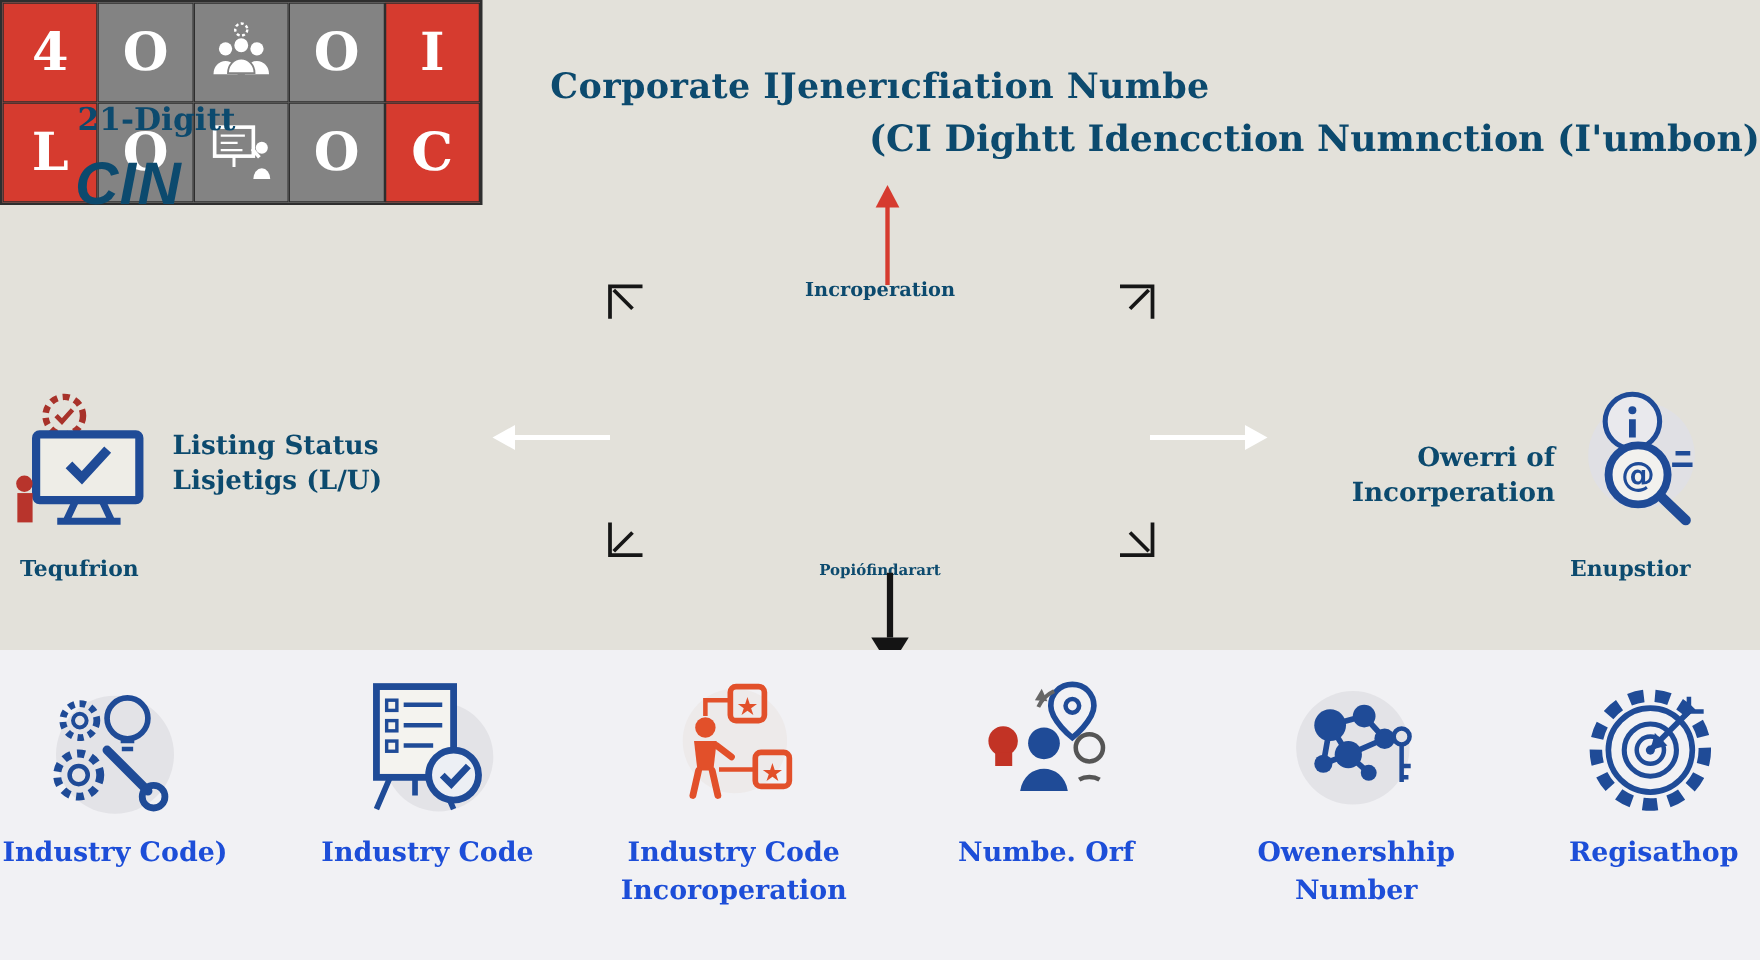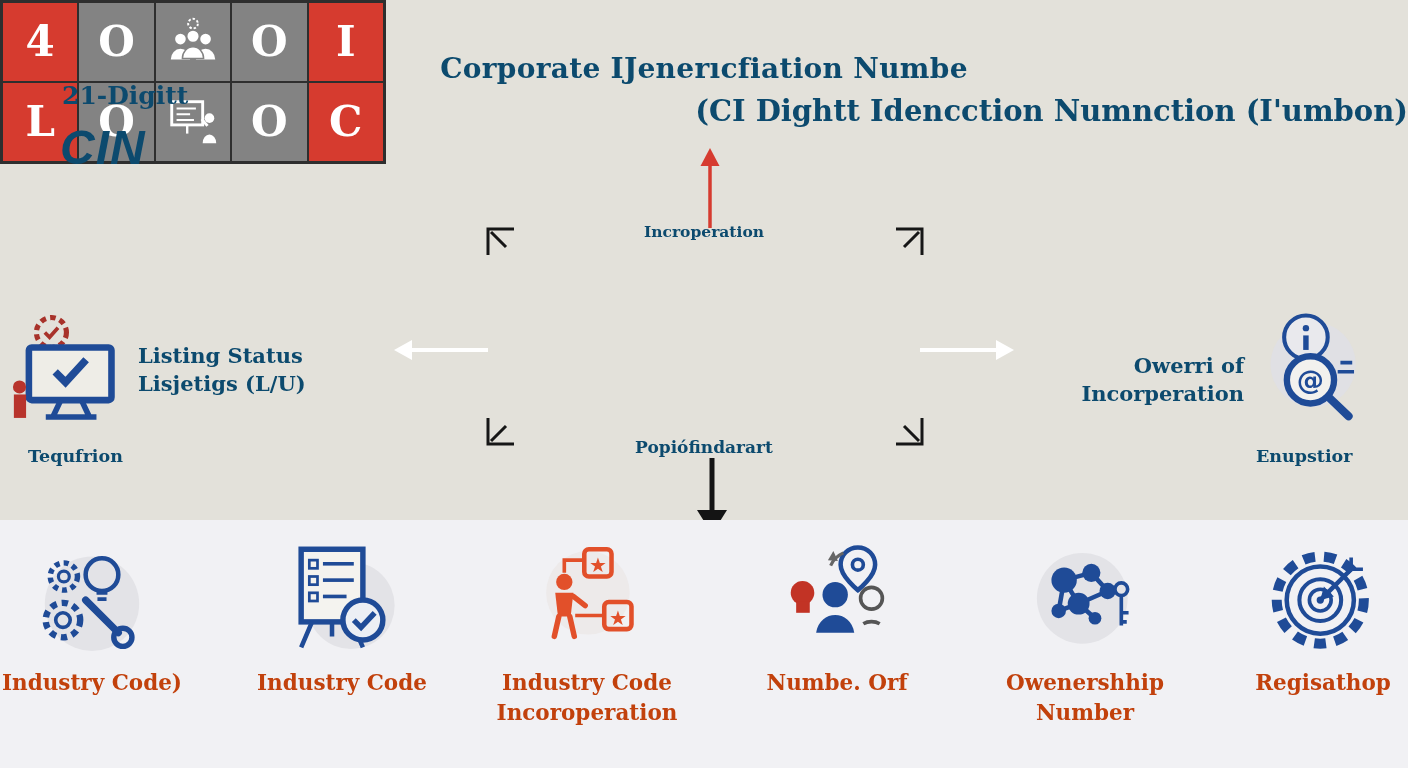--- a/index.html
+++ b/index.html
@@ -11,38 +11,38 @@
 
   .txt { color:#0c4a6e; font-family:"DejaVu Serif", serif; font-weight:700; }
   .center-line { left:0; width:100%; text-align:center; }
 
   .page-title { top:52px; font-size:28px; letter-spacing:.3px; }
   .page-subtitle { top:94px; font-size:29px;text-align:right; }
   .digit-label { left:62px; top:81px; font-size:25px; }
   .cin-label { left:60px; top:120px; font-size:48px; font-family:"Liberation Sans", sans-serif; font-weight:700; letter-spacing:1px;font-style:italic; }
 
   .top-grid-label { top:222px; font-size:15.5px; }
-  .bottom-grid-label { top:437px; font-size:17px; }
+  .bottom-grid-label { top:449px; font-size:12px; }
 
   .cin-grid { left:517px; top:254px; width:386px; height:164px;
     display:grid; grid-template-columns:repeat(5,1fr); grid-template-rows:repeat(2,1fr);
     border:2px solid #2e2e2e; }
   .cell { display:flex; align-items:center; justify-content:center; border:1.5px solid #2e2e2e; }
   .cell.red { background:#d63b2f; }
   .cell.gray { background:#838383; }
   .cell span { color:#ffffff; font-family:"DejaVu Serif", serif; font-weight:700; font-size:42px; line-height:1; }
 
   .side-text-left { left:138px; top:342px; font-size:21px; line-height:28px; }
-  .caption-left { left:16px; top:446px; font-size:17.5px;margin-left:12px; }
+  .caption-left { left:16px; top:446px; font-size:17.5px; }
   .side-text-right { left:1062px; top:352px; width:182px; text-align:right; font-size:21px; line-height:28px; }
   .caption-right { left:1256px; top:446px; font-size:17.5px; }
 
   .b-item { top:22px; width:260px; display:flex; flex-direction:column; align-items:center; }
   .b-icon { width:118px; height:118px; }
-  .b-label { margin-top:8px; text-align:center; font-size:21.5px; line-height:30px; color:#c2410c;
+  .b-label { margin-top:8px; text-align:center; font-size:21.5px; line-height:30px; color:#1d4ed8;
     font-family:"DejaVu Serif", serif; font-weight:700; }
 </style>
 </head>
 <body>
 
 <div class="stage">
 
   <div class="top-section">
 
     <div class="abs txt center-line page-title">Corporate IJenerıcfiation Numbe</div>

